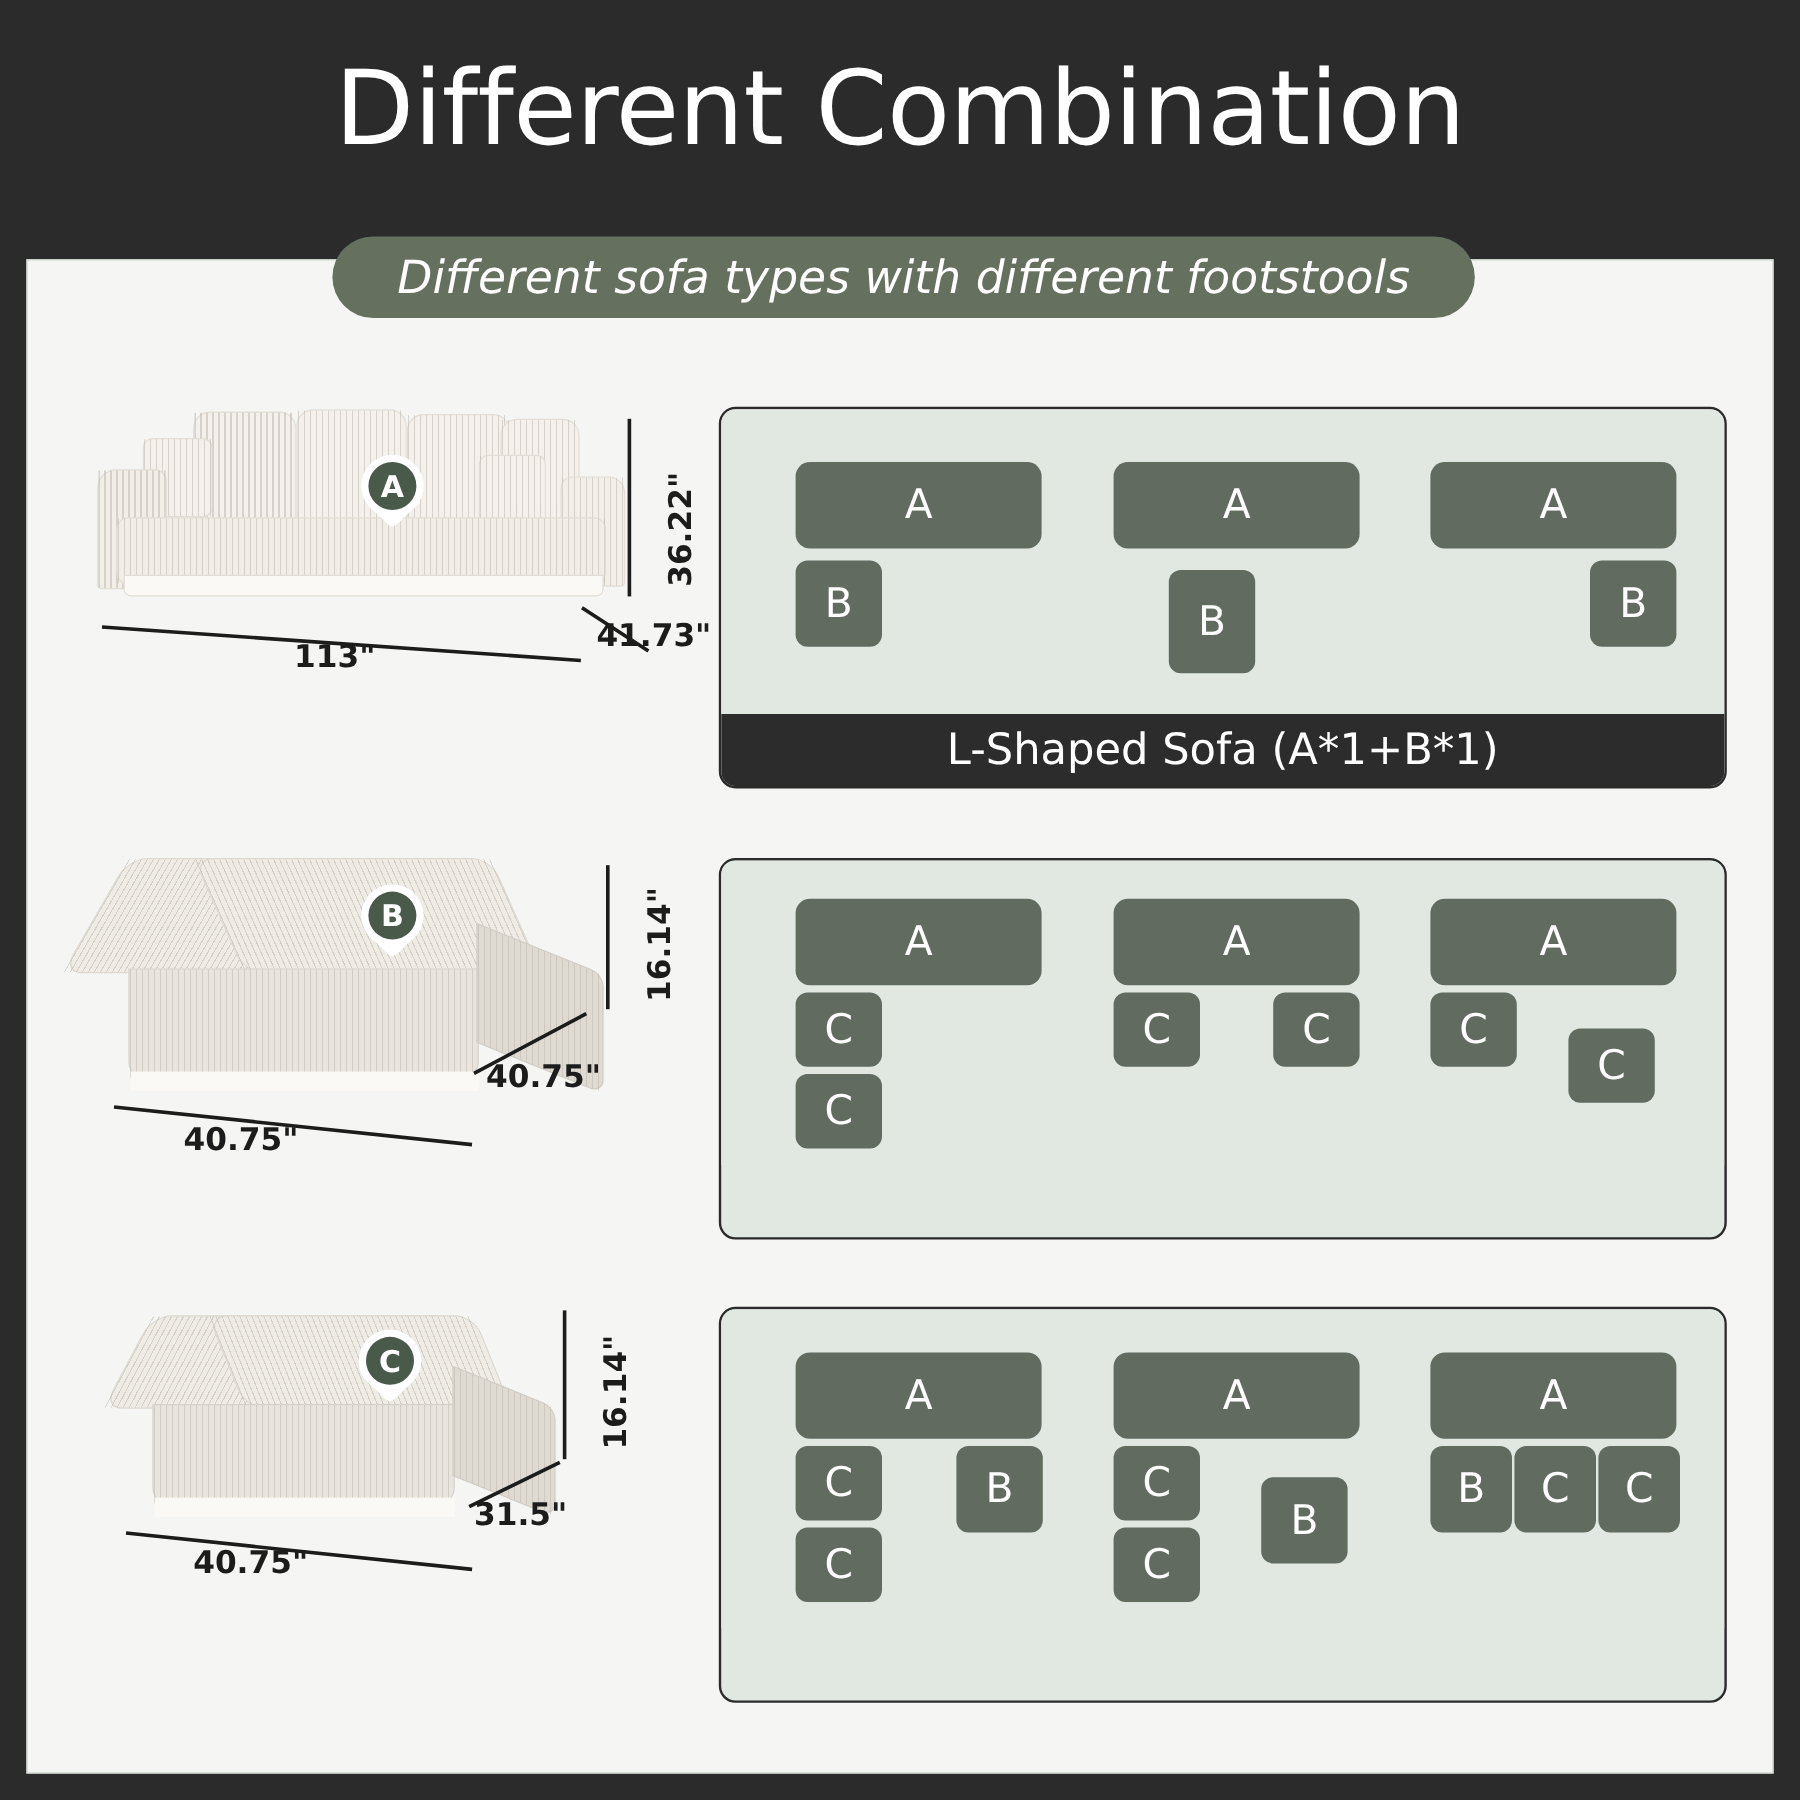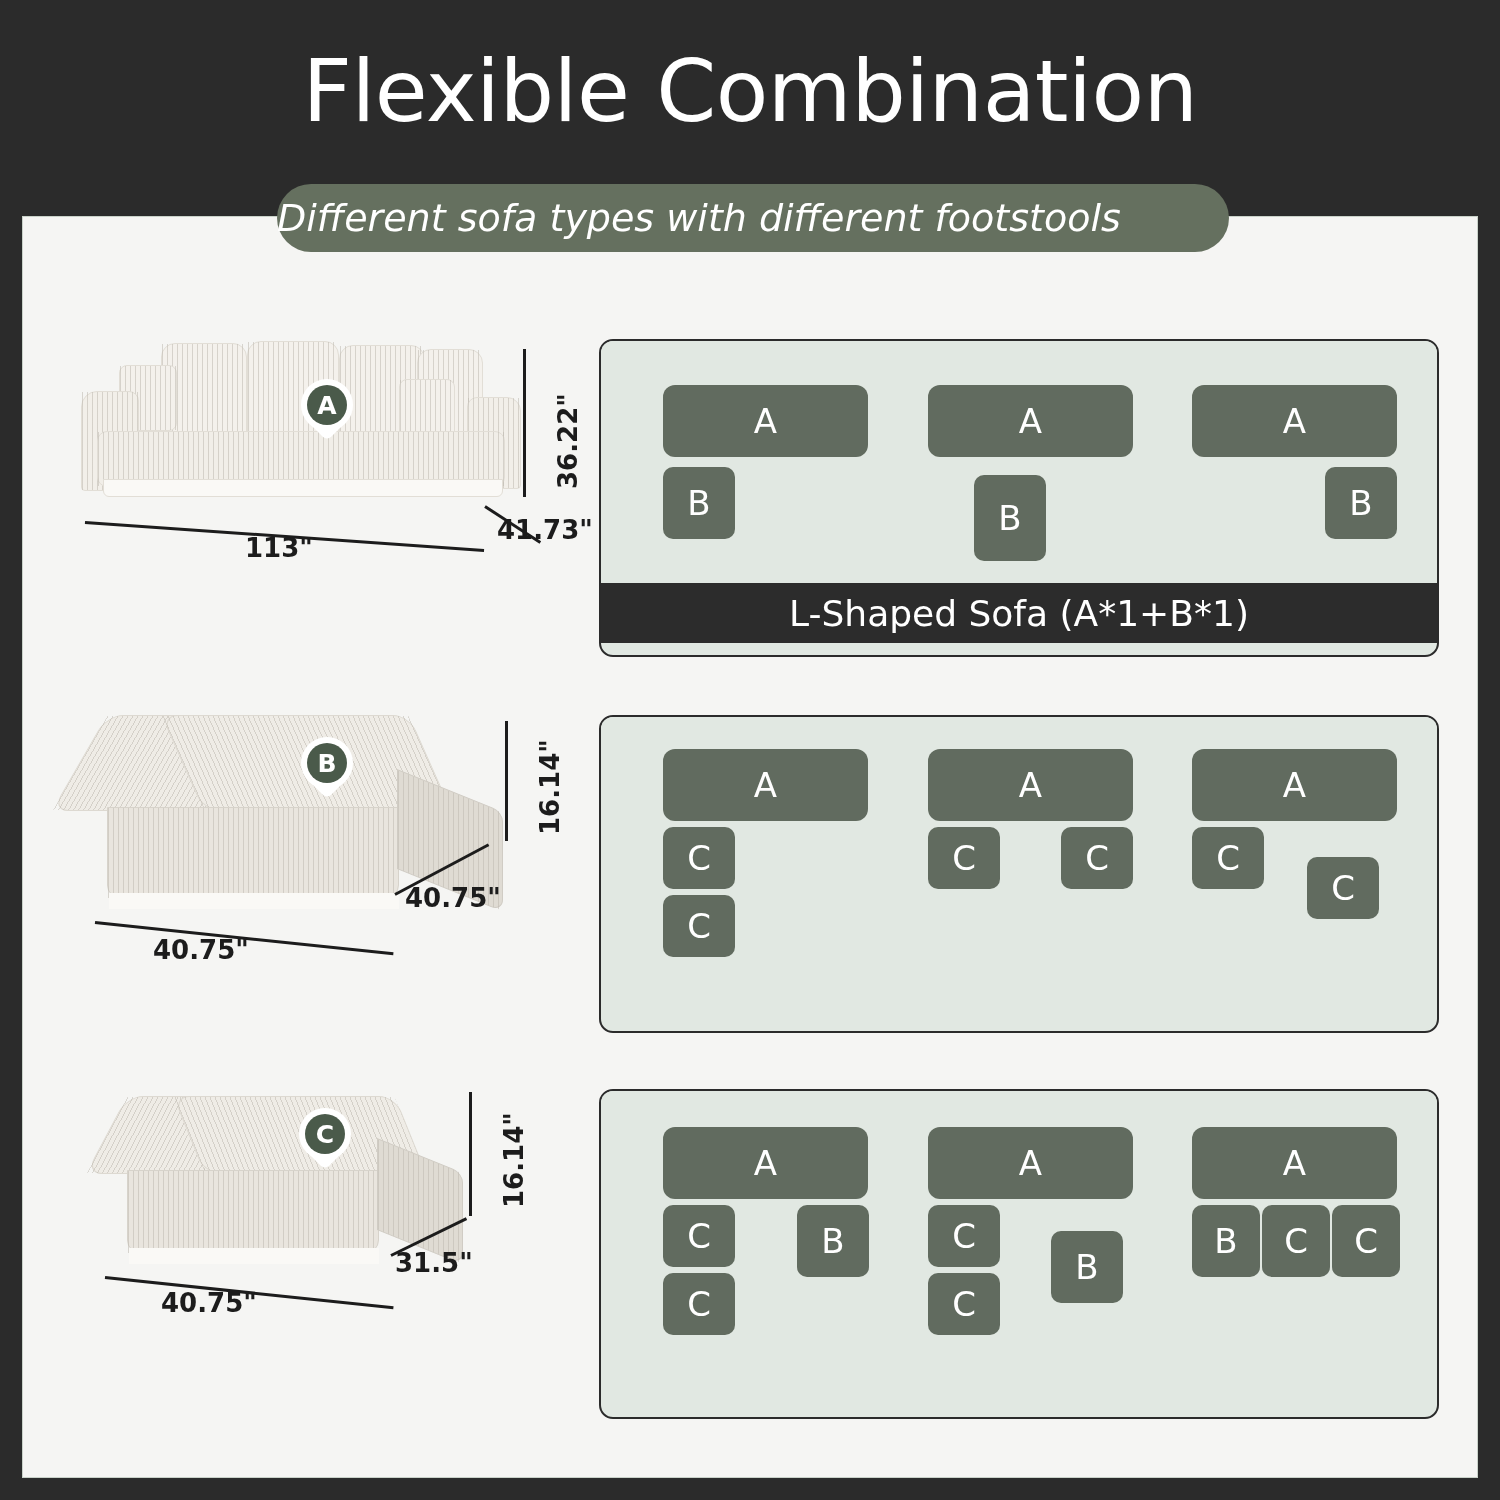--- a/index.html
+++ b/index.html
@@ -37,28 +37,28 @@
     font-size: 86px;
     font-weight: 400;
     letter-spacing: -0.5px;
     line-height: 1;
     font-family: "DejaVu Sans", sans-serif;
   }
 
   .subtitle-pill {
     position: absolute;
     left: 277px;
-    top: 184px;
+    top: 197px;
     width: 952px;
     height: 68px;
     background: #65705F;
     border-radius: 34px;
     display: flex;
     align-items: center;
-    justify-content: flex-start;
+    justify-content: center;
     z-index: 5;
   }
   .subtitle-text {
     color: #ffffff;
     font-size: 38px;
     font-style: italic;
     font-weight: 400;
     white-space: nowrap;
     font-family: "DejaVu Sans", sans-serif;
   }
@@ -205,21 +205,21 @@
     position: relative;
     width: 100%;
     background: #E1E8E2;
   }
   .panel0 .panel-body { height: 254px; }
   .panel1 .panel-body { height: 254px; }
   .panel1-body-tall { height: 266px; }
 
   .panel-label {
     position: absolute;
-    left: 0; bottom: 12px;
+    left: 0; bottom: 0;
     width: 100%;
     height: 60px;
     background: #2C2C2C;
     color: #ffffff;
     display: flex;
     align-items: center;
     justify-content: center;
     font-size: 36px;
     font-weight: 400;
     letter-spacing: 0px;
@@ -240,21 +240,21 @@
     font-family: "DejaVu Sans", sans-serif;
   }
   .mod.wide { border-radius: 12px; }
 </style>
 </head>
 <body>
 
 <div id="root">
 
   <div class="header">
-    <div class="main-title">Flexible Combination</div>
+    <div class="main-title">Different Combination</div>
   </div>
 
   <div class="subtitle-pill">
     <span class="subtitle-text">Different sofa types with different footstools</span>
   </div>
 
   <div class="content">
 
     <div class="product p0">
       <div class="prod-img">

